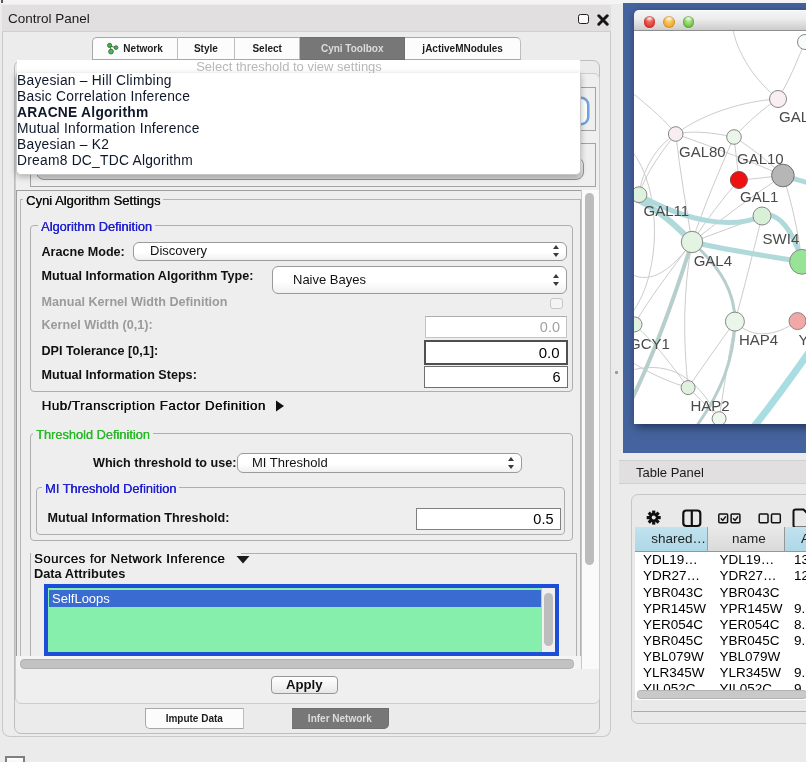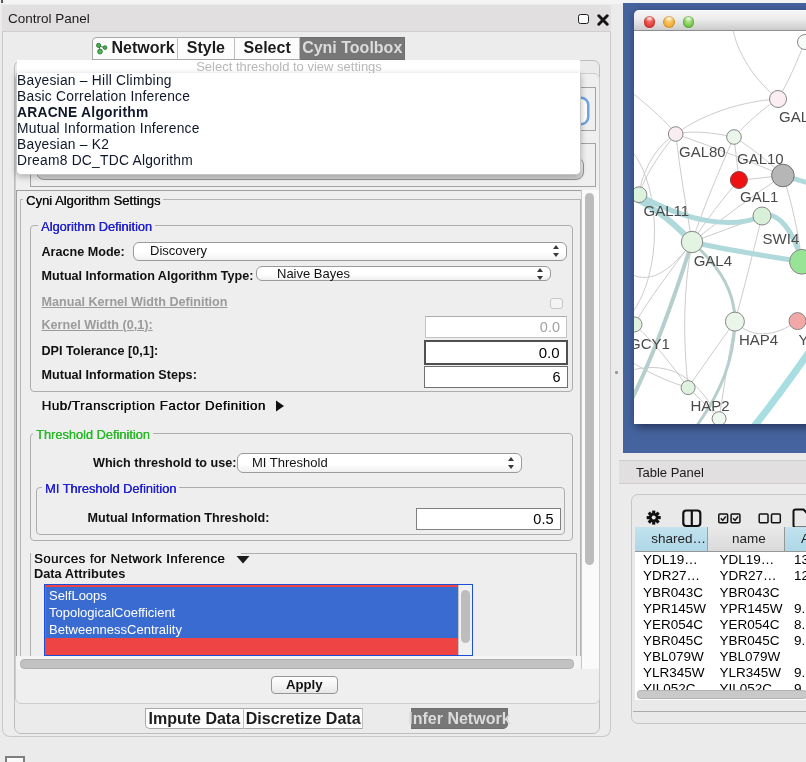--- a/index.html
+++ b/index.html
@@ -1,35 +1,35 @@
 <!DOCTYPE html>
 <html><head>
 <meta charset="utf-8">
 <style>
 html,body{margin:0;padding:0;}
 body{width:806px;height:762px;overflow:hidden;position:relative;background:#ebebeb;
   font-family:"Liberation Sans",sans-serif;-webkit-font-smoothing:antialiased;}
 .abs{position:absolute;}
 .lbl{position:absolute;font-size:12.6px;font-weight:bold;color:#111;white-space:nowrap;}
-.dis{color:#9b9b9b;text-decoration:underline;}
+.dis{color:#9b9b9b;}
 .combo{position:absolute;background:linear-gradient(#ffffff 55%,#f0f0f0);border:1px solid #9a9a9a;
   border-radius:6px;box-sizing:border-box;font-size:13px;color:#111;}
 .combo .tx{position:absolute;left:13px;top:50%;transform:translateY(-54%);white-space:nowrap;}
 .arr{position:absolute;right:6px;top:50%;width:8px;height:14px;transform:translateY(-50%);}
 .arr:before{content:"";position:absolute;left:1px;top:1px;border-left:3.5px solid transparent;
   border-right:3.5px solid transparent;border-bottom:4.5px solid #3a3a3a;}
 .arr:after{content:"";position:absolute;left:1px;bottom:1px;border-left:3.5px solid transparent;
   border-right:3.5px solid transparent;border-top:4.5px solid #3a3a3a;}
 .field{position:absolute;background:#fff;box-sizing:border-box;font-size:14.5px;color:#000;
   text-align:right;white-space:nowrap;}
 .gline{position:absolute;border:1px solid #aeaeae;border-radius:4px;box-sizing:border-box;}
 .gtitle{position:absolute;background:#eeeeee;padding:0 3px;font-size:12.8px;white-space:nowrap;text-shadow:0.35px 0 0 currentColor;}
 .tabrow{position:absolute;display:flex;box-sizing:border-box;}
 .tab{box-sizing:border-box;background:#fcfcfc;border-top:1px solid #a8a8a8;border-bottom:1px solid #a8a8a8;
-  border-right:1px solid #bdbdbd;color:#1c1c1c;font-size:16px;font-weight:bold;text-align:center;
+  border-right:1px solid #bdbdbd;color:#1c1c1c;font-size:10px;font-weight:bold;text-align:center;
   display:flex;align-items:center;justify-content:center;white-space:nowrap;}
 .tab.first{border-left:1px solid #a8a8a8;}
 .tab.sel{background:#777777;color:#dcdcdc;border-color:#6e6e6e;}
 .toprow .tab.first{border-radius:5px 0 0 0;}
 .toprow .tab.last{border-radius:0 5px 0 0;}
 .botrow .tab.first{border-radius:0 0 0 5px;}
 .botrow .tab.last{border-radius:0 0 5px 0;}
 </style>
 </head>
 <body>
@@ -54,20 +54,21 @@
 <div class="tabrow toprow" style="left:91.5px;top:36.5px;height:23px;">
   <div class="tab first" style="width:86.2px;"><svg width="13" height="13" viewBox="0 0 13 13" style="margin-right:4px;">
     <path d="M4 4 L9.5 5.5 M4.5 4.5 L5 9" stroke="#666" stroke-width="1"></path>
     <circle cx="3.6" cy="3.4" r="2.1" fill="#44b04e" stroke="#1e6b28" stroke-width="0.8"></circle>
     <circle cx="10" cy="5.6" r="1.9" fill="#44b04e" stroke="#1e6b28" stroke-width="0.8"></circle>
     <circle cx="5" cy="9.6" r="2.4" fill="#4db858" stroke="#1e6b28" stroke-width="0.8"></circle>
   </svg>Network</div>
   <div class="tab" style="width:57.4px;">Style</div>
   <div class="tab" style="width:65.2px;">Select</div>
   <div class="tab sel" style="width:104.9px;">Cyni Toolbox</div>
+  <div class="tab last" style="width:116px;">jActiveMNodules</div>
 </div>
 
 <div class="abs" style="left:15px;top:72.5px;width:584.5px;height:631.5px;background:#efefef;
   border:1px solid #cdcdcd;border-radius:6px;box-sizing:border-box;"></div>
 
 <div class="abs" style="left:30px;top:87px;width:566px;height:44px;border:1px solid #a3a3a3;box-sizing:border-box;"></div>
 <div class="abs" style="left:36px;top:99px;width:551px;height:24px;border-radius:6px;background:#fff;
   box-shadow:0 0 0 2.5px #6fa3dc;box-sizing:border-box;"></div>
 <div class="abs" style="left:30px;top:143px;width:566px;height:43.5px;border:1px solid #a3a3a3;box-sizing:border-box;"></div>
 <div class="abs" style="left:36px;top:157px;width:548px;height:23px;border-radius:8px;border:1px solid #949494;
@@ -83,21 +84,21 @@
 <div class="gline" style="left:29.5px;top:225px;width:543.5px;height:167px;"></div>
 <div class="gtitle" style="left:38px;top:218.5px;color:#2020cf;">Algorithm Definition</div>
 
 <div class="lbl" style="left:41.5px;top:244.5px;">Aracne Mode:</div>
 <div class="combo" style="left:133px;top:241.5px;width:434px;height:19.5px;">
   <span class="tx" style="left:16px;">Discovery</span>
     <span class="arr"></span>
   </div>
 
 <div class="lbl" style="left:41.5px;top:268.8px;">Mutual Information Algorithm Type:</div>
-<div class="combo" style="left:256px;top:266px;width:295px;height:15px;">
+<div class="combo" style="left:272px;top:266px;width:295px;height:28px;">
   <span class="tx" style="left:20px;">Naive Bayes</span>
     <span class="arr"></span>
   </div>
 
 <div class="lbl dis" style="left:41.5px;top:294.9px;">Manual Kernel Width Definition</div>
 <div class="abs" style="left:550px;top:297.5px;width:13px;height:11px;border:1px solid #c6c6c6;
   border-radius:3px;background:#f4f4f4;box-sizing:border-box;"></div>
 
 <div class="lbl dis" style="left:41.5px;top:317.5px;">Kernel Width (0,1):</div>
 <div class="field" style="left:425px;top:315.5px;width:142px;height:22.5px;border:1px solid #c3c3c3;
@@ -121,56 +122,51 @@
 
 <div class="lbl" style="left:93px;top:455.7px;">Which threshold to use:</div>
 <div class="combo" style="left:237px;top:453px;width:285px;height:20px;">
   <span class="tx" style="left:14px;">MI Threshold</span>
     <span class="arr"></span>
   </div>
 
 <div class="gline" style="left:36px;top:487px;width:529px;height:48.4px;"></div>
 <div class="gtitle" style="left:42px;top:480.5px;color:#2020cf;">MI Threshold Definition</div>
 
-<div class="lbl" style="left:47.5px;top:510.8px;margin-left:40px;">Mutual Information Threshold:</div>
+<div class="lbl" style="left:47.5px;top:510.8px;">Mutual Information Threshold:</div>
 <div class="field" style="left:415.5px;top:508px;width:145px;height:22px;border:1px solid #808080;
   line-height:20px;padding-right:6px;">0.5</div>
 
 <div class="abs" style="left:29.5px;top:553.2px;width:547.5px;height:116px;border:1px solid #b0b0b0;
   border-bottom:none;box-sizing:border-box;"></div>
 <div class="gtitle" style="left:31px;top:551.2px;color:#111;font-size:13.2px;font-weight:normal;background:#eeeeee;letter-spacing:0.45px;text-shadow:0.3px 0 0 #111;">Sources for Network Inference&nbsp;&nbsp;&nbsp;</div>
 <svg class="abs" style="left:236px;top:554.5px;" width="14" height="9" viewBox="0 0 14 9">
   <path d="M0.5 1 L13.5 1 L7 8.5 Z" fill="#1a1a1a"></path>
   </svg>
 <div class="lbl" style="left:34px;top:566.1px;font-size:12.8px;">Data Attributes</div>
 
-<div class="abs" style="left:44px;top:584px;width:429px;height:72px;background:#ef4444;
-  border:1px solid #1d4ed8;box-sizing:border-box;overflow:hidden;">
+<div class="abs" style="left:44px;top:584px;width:515px;height:72px;background:#86efac;
+  border:4px solid #1d4ed8;box-sizing:border-box;overflow:hidden;">
   <div style="position:absolute;left:1px;top:1.5px;width:500px;height:17px;background:#3a6bd0;
     color:#fff;font-size:13px;line-height:17px;padding-left:3px;box-sizing:border-box;">SelfLoops</div>
-  <div style="position:absolute;left:1px;top:18.5px;width:500px;height:17px;background:#3a6bd0;
-    color:#fff;font-size:13px;line-height:17px;padding-left:3px;box-sizing:border-box;">TopologicalCoefficient</div>
-  <div style="position:absolute;left:1px;top:35.5px;width:500px;height:17px;background:#3a6bd0;
-    color:#fff;font-size:13px;line-height:17px;padding-left:3px;box-sizing:border-box;">BetweennessCentrality</div>
   <div style="position:absolute;right:0;top:0;width:13px;height:72px;background:#f0f0f0;border-left:1px solid #c4c4c4;"></div>
   <div style="position:absolute;right:2px;top:5px;width:9.5px;height:53px;background:#bdbdbd;border-radius:4.5px;"></div>
 </div>
 
 <div class="abs" style="left:581px;top:190px;width:17.5px;height:478.5px;background:#fafafa;border-left:1px solid #c6c6c6;box-sizing:border-box;"></div>
 <div class="abs" style="left:584.5px;top:192.5px;width:9.5px;height:372px;background:#bcbcbc;border-radius:4.7px;"></div>
 <div class="abs" style="left:16px;top:656px;width:565px;height:12.5px;background:#f4f4f4;"></div>
 <div class="abs" style="left:20px;top:658.8px;width:552px;height:8.7px;background:#c2c2c2;border-radius:4.3px;border:0.5px solid #b0b0b0;"></div>
 
 <div class="abs" style="left:271px;top:675.5px;width:66.5px;height:18.5px;border:1px solid #969696;border-radius:4px;
   background:linear-gradient(#ffffff,#f4f4f4 55%,#e6e6e6);box-sizing:border-box;
   font-size:13.2px;font-weight:bold;color:#111;text-align:center;line-height:16.5px;">Apply</div>
 
 <div class="tabrow botrow" style="left:144.7px;top:708px;height:21px;">
   <div class="tab first" style="width:99.2px;">Impute Data</div>
-  <div class="tab" style="width:119.6px;">Discretize Data</div>
   <div class="tab sel last" style="width:96.9px;margin-left:48px;">Infer Network</div>
 </div>
 
 <div class="abs" style="left:5px;top:756px;width:20px;height:12px;border:2px solid #7f7f7f;
   background:linear-gradient(#ffffff,#ececec);box-sizing:border-box;"></div>
 
 <div class="abs" style="left:622.5px;top:3px;width:183.5px;height:450px;background:#45639e;overflow:hidden;">
   <div style="position:absolute;left:13.5px;top:6.5px;width:180px;height:414.5px;box-shadow:0 3px 9px rgba(0,0,20,0.5);"></div>
 </div>
 

